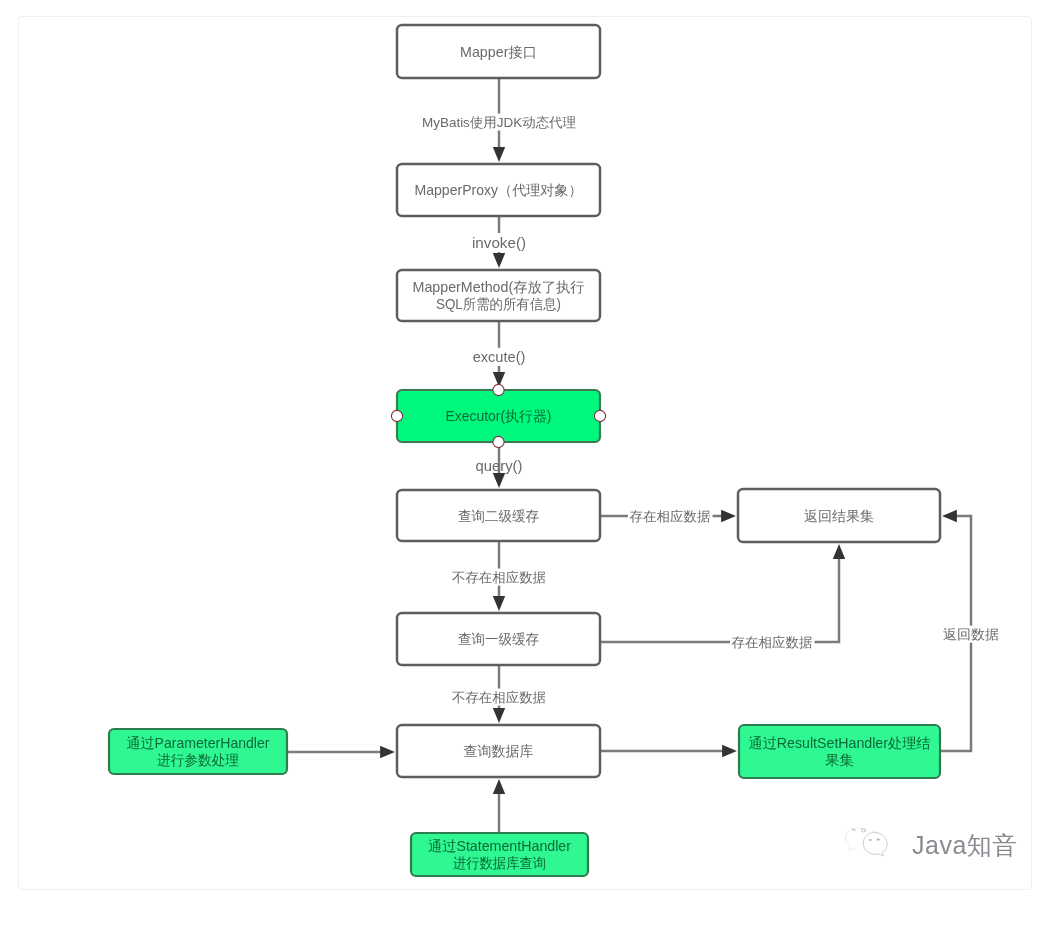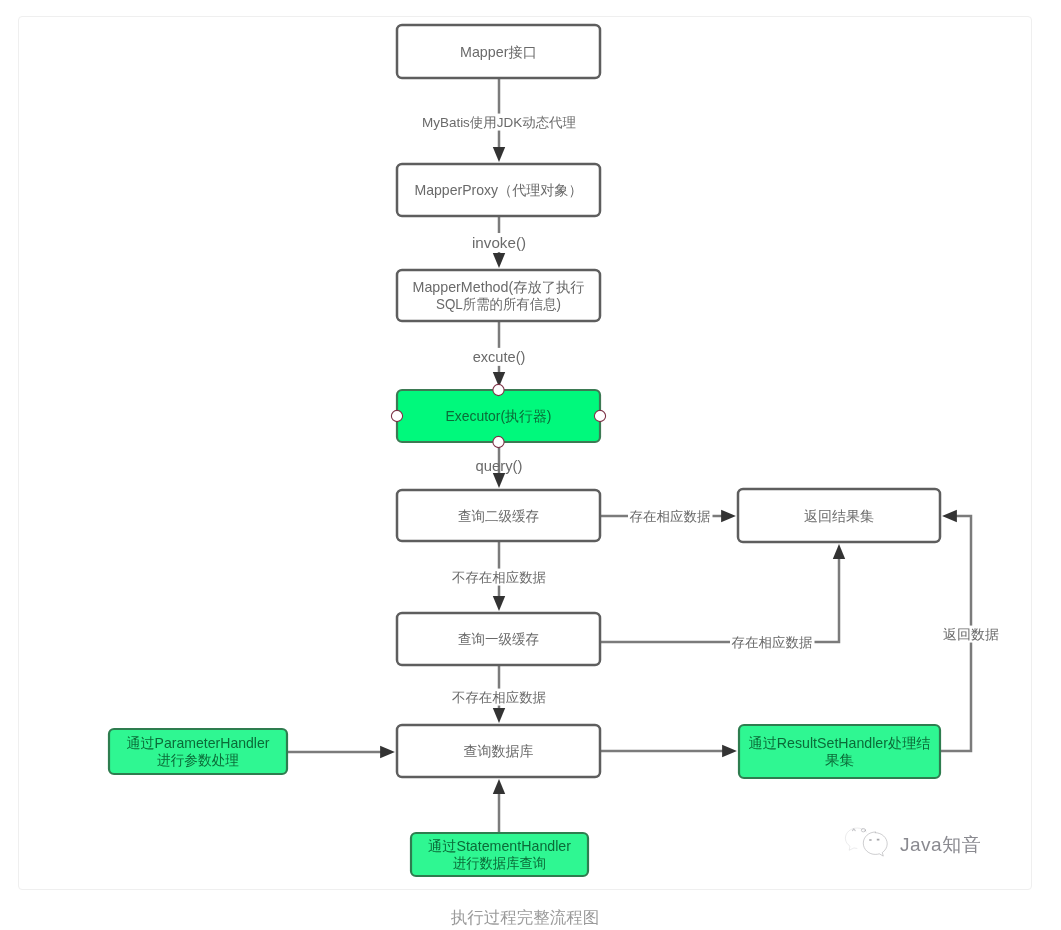--- a/index.html
+++ b/index.html
@@ -3,21 +3,21 @@
 <meta charset="utf-8">
 <style>
   html,body{margin:0;padding:0;background:#fff;}
   body{width:1061px;height:930px;font-family:"Liberation Sans",sans-serif;}
   #root{position:relative;width:1061px;height:930px;overflow:hidden;background:#fff;}
   #frame{position:absolute;left:18px;top:16px;width:1014px;height:874px;border:1.3px solid #efefef;border-radius:4px;background:#fff;box-sizing:border-box;}
   #cap{position:absolute;left:18px;top:908px;width:1014px;text-align:center;font-size:16.5px;color:#9b9b9b;line-height:18px;}
   svg#diagram{position:absolute;left:0;top:0;}
   #watermark{position:absolute;left:844px;top:824px;display:flex;align-items:center;}
   #wxicon{display:block;}
-  #wxtext{margin-left:8px;font-size:19px;color:#8a8a90;line-height:30px;letter-spacing:0.5px;position:relative;top:3px;}
+  #wxtext{margin-left:20px;font-size:25px;color:#8a8a90;line-height:30px;letter-spacing:0.5px;position:relative;top:3px;}
   .nodetext{font-size:14.2px;}
   .edgetext{fill:#6a6a6a;}
 </style>
 </head>
 <body>
 
 <div id="root">
   <div id="frame"></div>
   <svg id="diagram" width="1061" height="930" viewBox="0 0 1061 930">
     <g id="edge-layer">
@@ -171,14 +171,13 @@
       <g fill="none" stroke="#8e8e94" stroke-linecap="round" stroke-linejoin="round">
         <path d="M22.5 8.0C20.3 5.6 16.9 4.0 13.1 4.0 6.6 4.0 1.4 8.6 1.4 14.2c0 3.3 1.8 6.2 4.6 8.0L5.1 26.3l4.9-2.4c0.9 0.3 1.9 0.4 2.9 0.5" stroke-width="0.75" opacity="0.22"></path>
         <path d="M8.5 6.6l1.3-1.7 1.4 1.7" stroke-width="1.1" opacity="0.5"></path>
         <ellipse cx="19.4" cy="6.2" rx="2.1" ry="1.7" stroke-width="1.0" opacity="0.45"></ellipse>
         <path d="M31.3 8.0c-6.6 0-12.0 5.0-12.0 11.2 0 6.2 5.4 11.2 12.0 11.2 1.4 0 2.8-0.2 4.0-0.6l4.0 2.3-1.0-3.5c2.9-2.1 4.9-5.3 4.9-8.7 0-6.2-5.4-11.2-11.9-11.2z" stroke-width="0.8" opacity="0.55"></path>
         <path d="M25.2 16.0h2.4M32.8 15.6h2.6" stroke-width="1.7" opacity="0.8" stroke-linecap="butt"></path>
       </g>
     </svg>
     <span id="wxtext">Java知音</span>
   </div>
-  <div id="cap">执行过程完整流程图</div>
 </div>
 
 </body></html>

